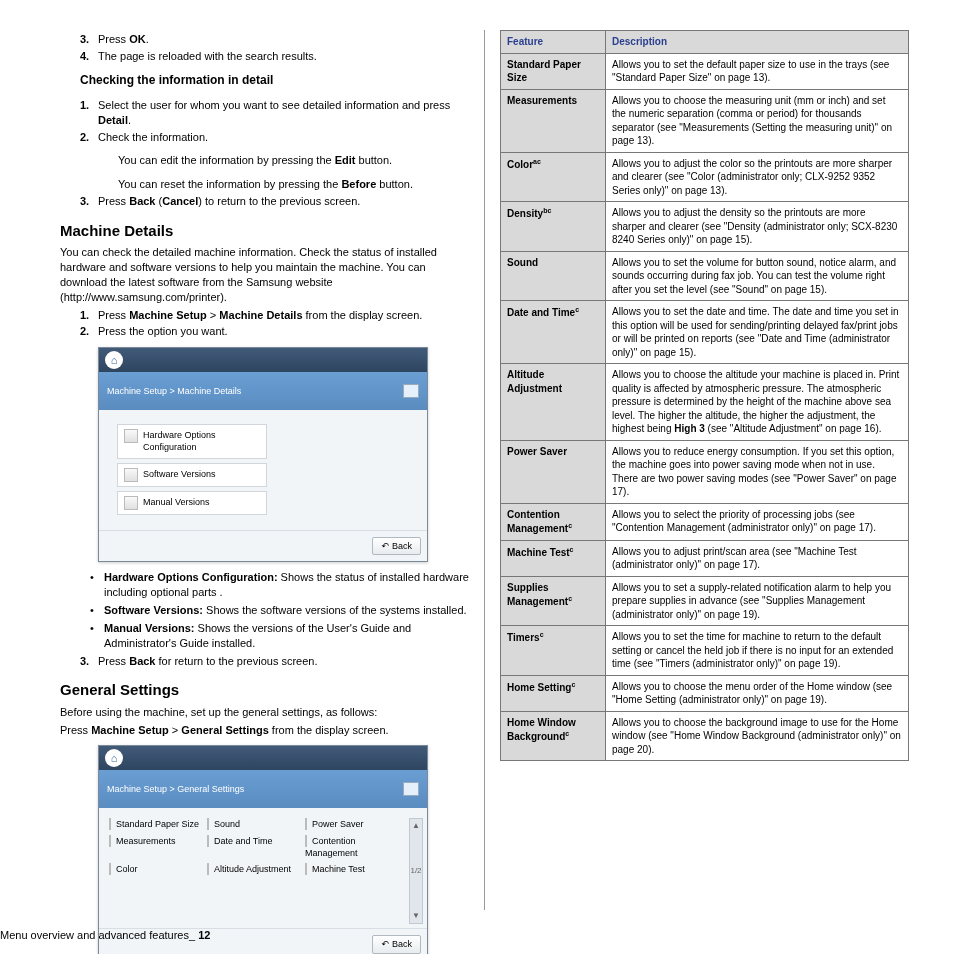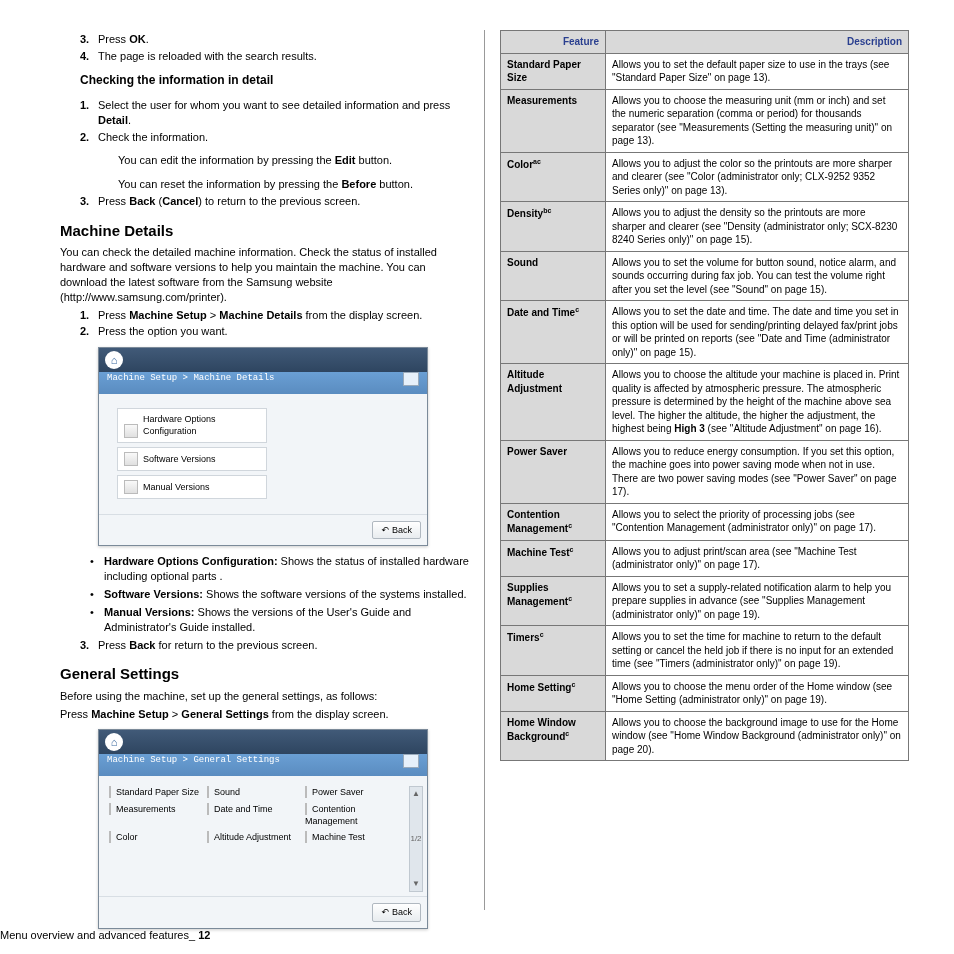--- a/index.html
+++ b/index.html
@@ -17,35 +17,35 @@
   .ol .txt { flex: 1; }
   .sub { margin-left: 38px; margin-top: 9px; }
   .ul { margin-left: 30px; }
   .ul .bitem { display: flex; margin: 3px 0; }
   .ul .dot { min-width: 14px; }
   .para { margin: 3px 0; }
 
   .screenshot { width: 330px; margin: 8px 0 8px 38px; border: 1px solid #7b8a99; background: #e9eef3; font-size: 9px; box-shadow: 0 1px 3px rgba(0,0,0,.2); }
   .ss-top { height: 24px; background: linear-gradient(#415a78,#2e4560); display: flex; align-items: center; padding: 0 6px; }
   .ss-home { width: 18px; height: 18px; border-radius: 50%; background: #fff; display: flex; align-items: center; justify-content: center; color: #3b6aa0; font-size: 11px; }
-  .ss-crumb { height: 22px; background: linear-gradient(#6a9fd4,#5a8cc0); color: #fff; display: flex; justify-content: space-between; padding: 0 8px; font-size: 9px; font-family: Liberation Mono, monospace; }
+  .ss-crumb { height: 38px; background: linear-gradient(#6a9fd4,#5a8cc0); color: #fff; display: flex; align-items: center; justify-content: space-between; padding: 0 8px; font-size: 9px; }
   .ss-crumb .icon-right { width: 16px; height: 14px; background: #e6f0fa; border: 1px solid #9ab; }
   .ss-body { background: #f2f5f8; padding: 10px 10px 4px 10px; min-height: 120px; position: relative; }
-  .ss-list .ss-row { display: flex; align-items: flex-end; background: #fff; border: 1px solid #d0d6dc; margin: 4px 8px; padding: 4px 6px; width: 150px; }
+  .ss-list .ss-row { display: flex; align-items: flex-start; background: #fff; border: 1px solid #d0d6dc; margin: 4px 8px; padding: 4px 6px; width: 150px; }
   .ss-grid { display: grid; grid-template-columns: repeat(3, 1fr); gap: 4px 4px; margin-right: 18px; }
   .ss-grid .ss-row { width: auto; margin: 0; }
   .ss-row .sq { width: 14px; height: 14px; background: linear-gradient(#f9f9f9,#e0e0e0); border: 1px solid #bbb; margin-right: 5px; flex-shrink: 0; }
   .ss-scroll { position: absolute; right: 4px; top: 10px; bottom: 4px; width: 14px; background: #e0e6ec; border: 1px solid #c0c8d0; display: flex; flex-direction: column; justify-content: space-between; align-items: center; font-size: 8px; color: #666; }
   .ss-scroll .arr { height: 14px; line-height: 14px; }
   .ss-footer { background: #f2f5f8; padding: 6px; text-align: right; border-top: 1px solid #d8dee4; }
   .ss-back { display: inline-flex; align-items: center; gap: 3px; border: 1px solid #b0b8c0; background: linear-gradient(#fff,#e8ecef); padding: 2px 8px; font-size: 9px; border-radius: 2px; }
 
   table.feat { width: 100%; border-collapse: collapse; font-size: 10px; }
   table.feat th, table.feat td { border: 1px solid #777; padding: 4px 6px; vertical-align: top; text-align: left; }
-  table.feat th { background: #d9d9d9; color: #2a3f8f; font-weight: bold; text-align: right; }
+  table.feat th { background: #d9d9d9; color: #2a3f8f; font-weight: bold; text-align: left; }
   table.feat td.fname { background: #d9d9d9; font-weight: bold; width: 105px; }
   sup { font-size: 7px; }
 </style>
 </head>
 <body>
 
 <div class="page">
   <div class="col col-left">
     <div class="ol" id="steps-top">
         <div class="item">

